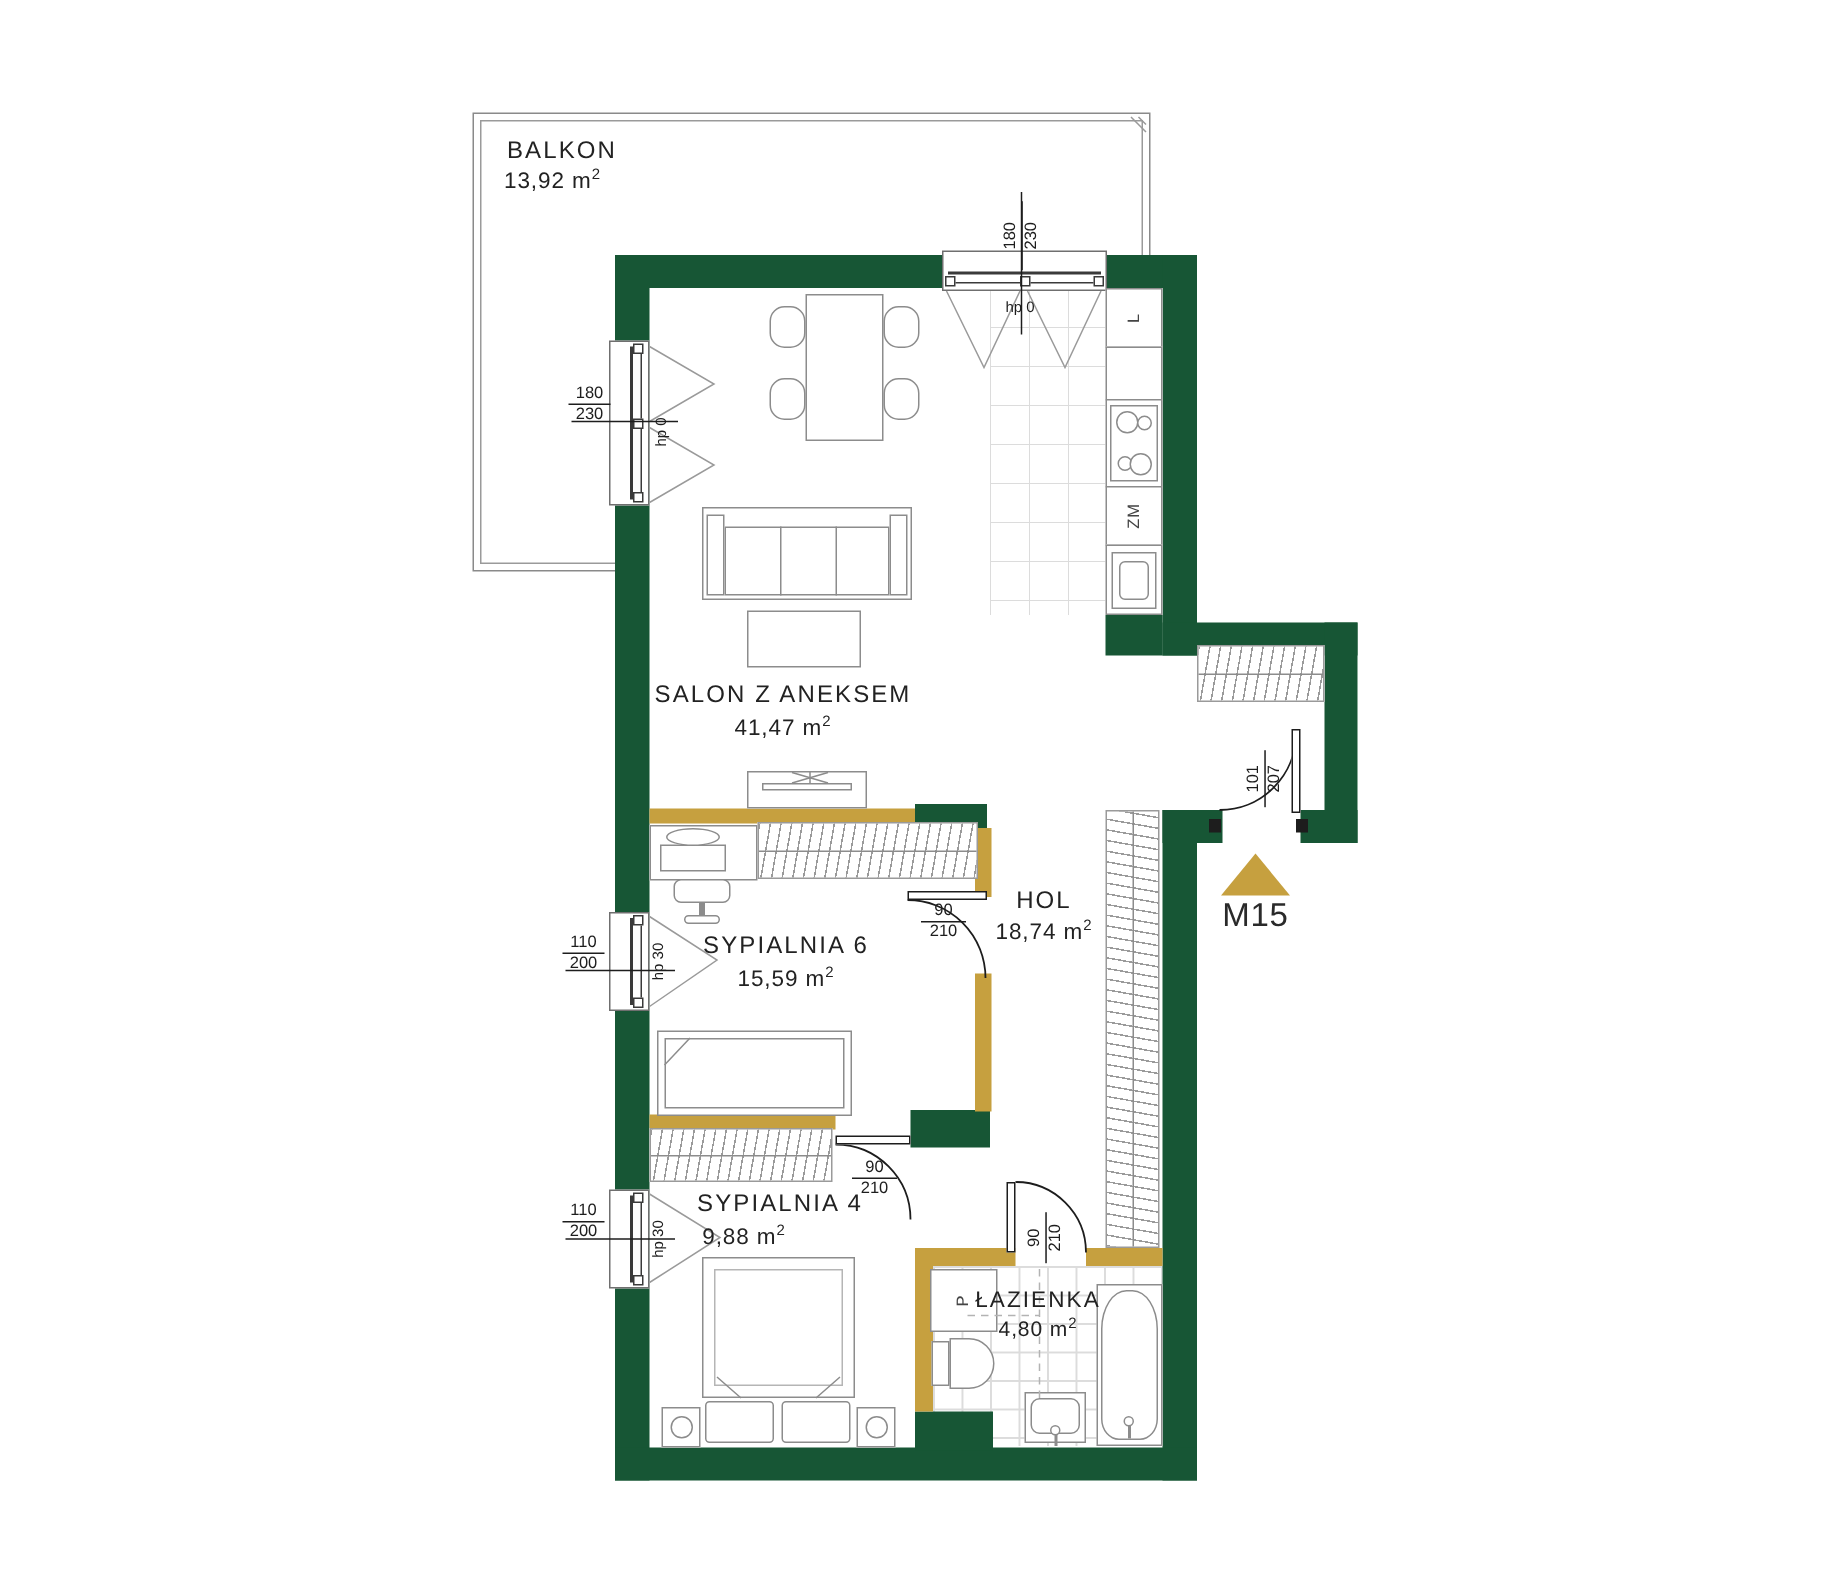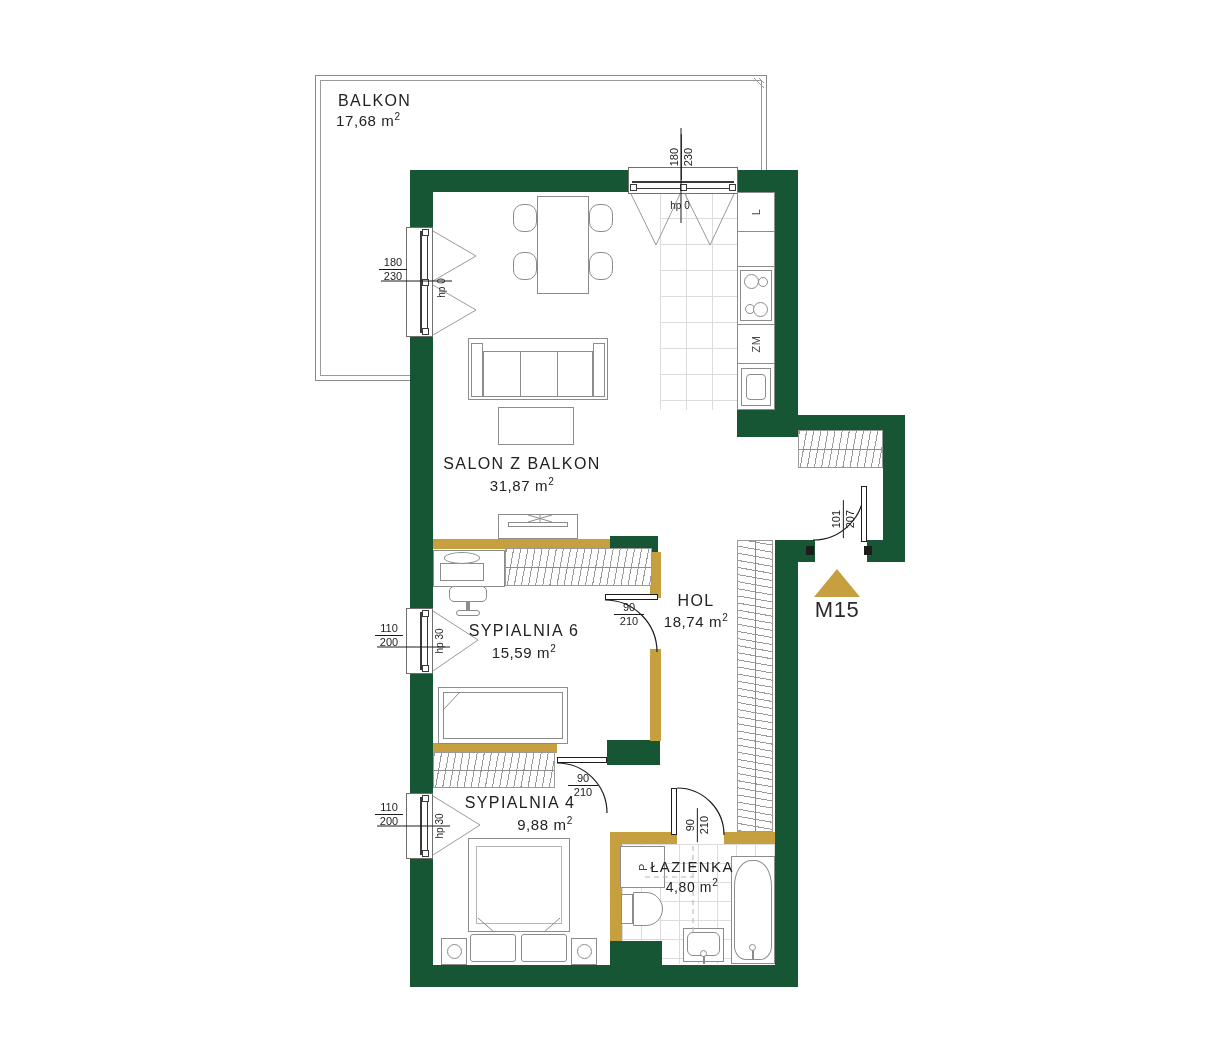--- a/index.html
+++ b/index.html
@@ -43,21 +43,21 @@
 </head>
 <body>
 
 <div id="plan">
 
   <div class="balcony" style="left:315px;top:75px;width:450px;height:304px;">
       <i></i>
     </div>
   <div class="rlabel" style="left:338px;top:92px;text-align:center;">BALKON</div>
   <div class="area" style="left:336px;top:111px;text-align:left;">
-    <span>17,68</span>&nbsp;<span>m</span><sup>2</sup>
+    <span>13,92</span>&nbsp;<span>m</span><sup>2</sup>
   </div>
 
   <div class="whitebg" style="left:410px;top:170px;width:388px;height:817px;"></div>
 
   <div class="tiles" style="left:660px;top:192px;width:77px;height:218px;background-size:26px 26px;"></div>
   <div class="tiles" style="left:622px;top:844px;width:153px;height:120px;background-size:19px 19px;"></div>
 
   <div class="wall" style="left:410px;top:170px;width:23px;height:817px;"></div>
   <div class="wall" style="left:410px;top:170px;width:388px;height:22px;"></div>
   <div class="wall" style="left:775px;top:170px;width:23px;height:267px;"></div>
@@ -254,37 +254,37 @@
   </div>
   <div class="frac rot" style="left:680px;top:812px;width:34px;">
     <span>90</span>
       <span class="den">210</span>
   </div>
   <div class="frac rot" style="left:824px;top:506px;width:38px;">
     <span>101</span>
       <span class="den">207</span>
   </div>
 
-  <div class="rlabel" style="left:432px;top:455px;width:180px;">SALON Z BALKON</div>
+  <div class="rlabel" style="left:432px;top:455px;width:180px;">SALON Z ANEKSEM</div>
   <div class="area" style="left:432px;top:476px;width:180px;">
-    <span>31,87</span>&nbsp;<span>m</span><sup>2</sup>
+    <span>41,47</span>&nbsp;<span>m</span><sup>2</sup>
   </div>
 
   <div class="rlabel" style="left:444px;top:622px;width:160px;">SYPIALNIA 6</div>
   <div class="area" style="left:444px;top:643px;width:160px;">
     <span>15,59</span>&nbsp;<span>m</span><sup>2</sup>
   </div>
 
   <div class="rlabel" style="left:664px;top:592px;width:64px;">HOL</div>
   <div class="area" style="left:652px;top:612px;width:88px;">
     <span>18,74</span>&nbsp;<span>m</span><sup>2</sup>
   </div>
 
   <div class="rlabel" style="left:440px;top:794px;width:160px;">SYPIALNIA 4</div>
-  <div class="area" style="left:465px;top:815px;width:160px;">
+  <div class="area" style="left:416px;top:815px;width:160px;">
     <span>9,88</span>&nbsp;<span>m</span><sup>2</sup>
   </div>
 
   <div class="rlabel" style="left:640px;top:858px;width:104px;font-size:15px;">ŁAZIENKA</div>
   <div class="area" style="left:640px;top:877px;width:104px;font-size:14px;">
     <span>4,80</span>&nbsp;<span>m</span><sup>2</sup>
   </div>
 
   <div class="tri" style="left:814px;top:569px;"></div>
   <div class="m15" style="left:810px;top:597px;width:54px;">M15</div>

